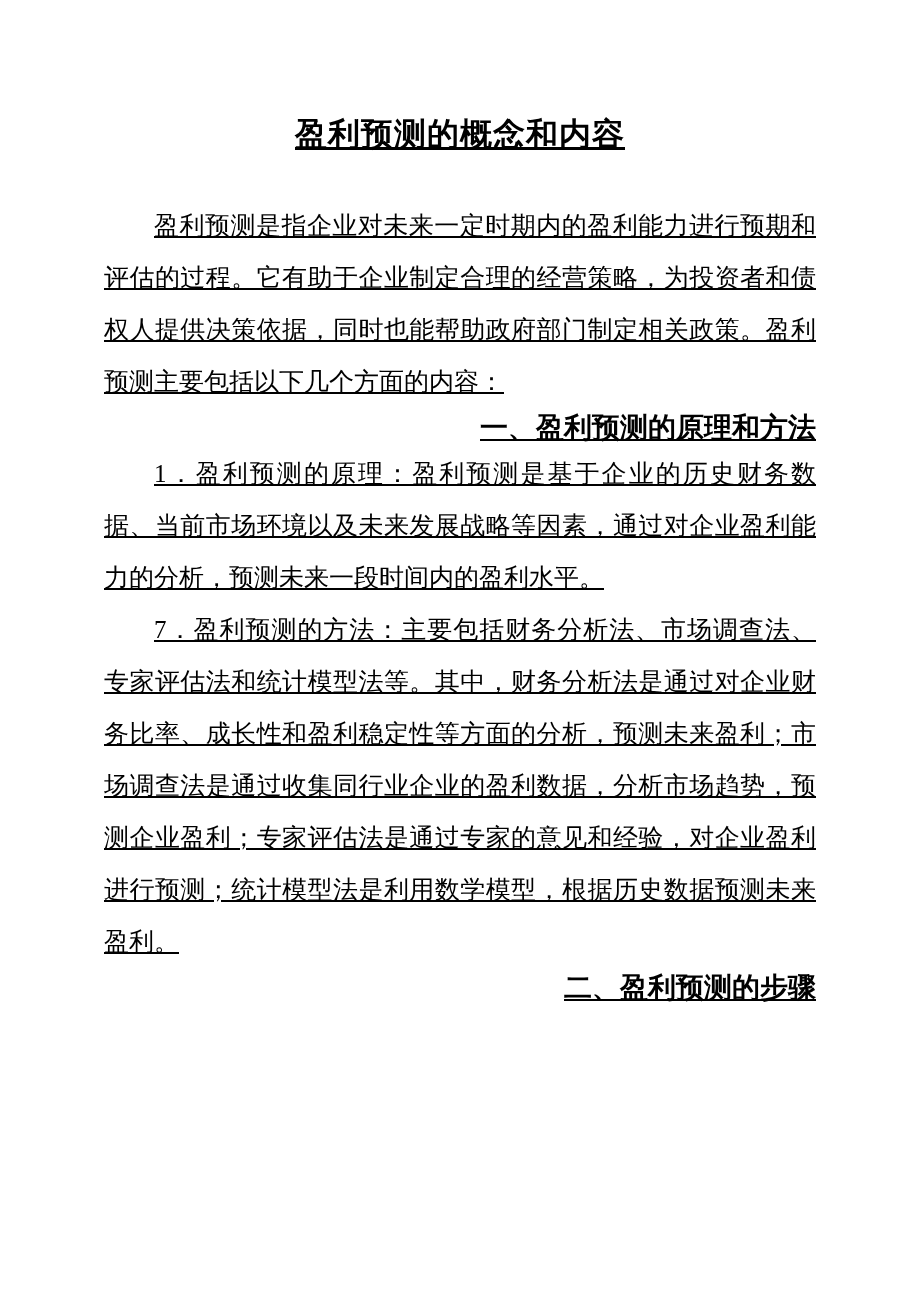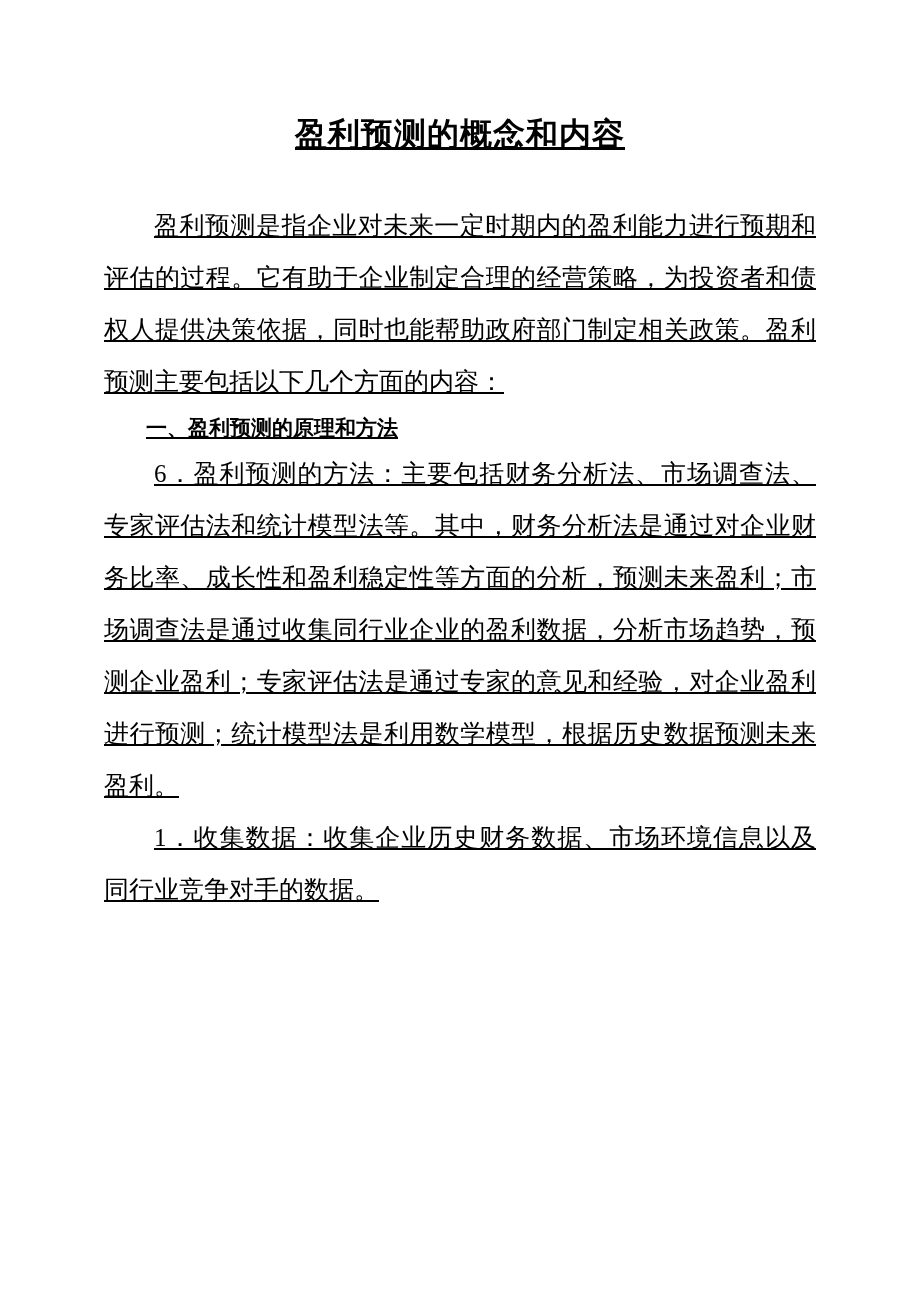--- a/index.html
+++ b/index.html
@@ -33,35 +33,36 @@
     font-size: 25px;
     line-height: 52px;
     text-align: justify;
     text-indent: 2em;
     margin: 0;
     word-break: break-all;
   }
   .para.heading {
     font-family: "Liberation Sans", "DejaVu Sans", sans-serif;
     font-weight: bold;
-    font-size: 21px;
+    font-size: 28px;
     line-height: 40px;
-    text-align: left;
+    text-align: right;
   }
 </style>
 </head>
 <body>
 
 <div class="page">
   <h1 class="doc-title">盈利预测的概念和内容</h1>
 
   <p class="para">盈利预测是指企业对未来一定时期内的盈利能力进行预期和评估的过程。它有助于企业制定合理的经营策略，为投资者和债权人提供决策依据，同时也能帮助政府部门制定相关政策。盈利预测主要包括以下几个方面的内容：</p>
 
   <p class="para heading">一、盈利预测的原理和方法</p>
 
+  <p class="para">1．盈利预测的原理：盈利预测是基于企业的历史财务数据、当前市场环境以及未来发展战略等因素，通过对企业盈利能力的分析，预测未来一段时间内的盈利水平。</p>
 
-  <p class="para">6．盈利预测的方法：主要包括财务分析法、市场调查法、专家评估法和统计模型法等。其中，财务分析法是通过对企业财务比率、成长性和盈利稳定性等方面的分析，预测未来盈利；市场调查法是通过收集同行业企业的盈利数据，分析市场趋势，预测企业盈利；专家评估法是通过专家的意见和经验，对企业盈利进行预测；统计模型法是利用数学模型，根据历史数据预测未来盈利。</p>
+  <p class="para">7．盈利预测的方法：主要包括财务分析法、市场调查法、专家评估法和统计模型法等。其中，财务分析法是通过对企业财务比率、成长性和盈利稳定性等方面的分析，预测未来盈利；市场调查法是通过收集同行业企业的盈利数据，分析市场趋势，预测企业盈利；专家评估法是通过专家的意见和经验，对企业盈利进行预测；统计模型法是利用数学模型，根据历史数据预测未来盈利。</p>
 
+  <p class="para heading">二、盈利预测的步骤</p>
 
-  <p class="para">1．收集数据：收集企业历史财务数据、市场环境信息以及同行业竞争对手的数据。</p>
 
 
 </div>
 
 </body></html>

